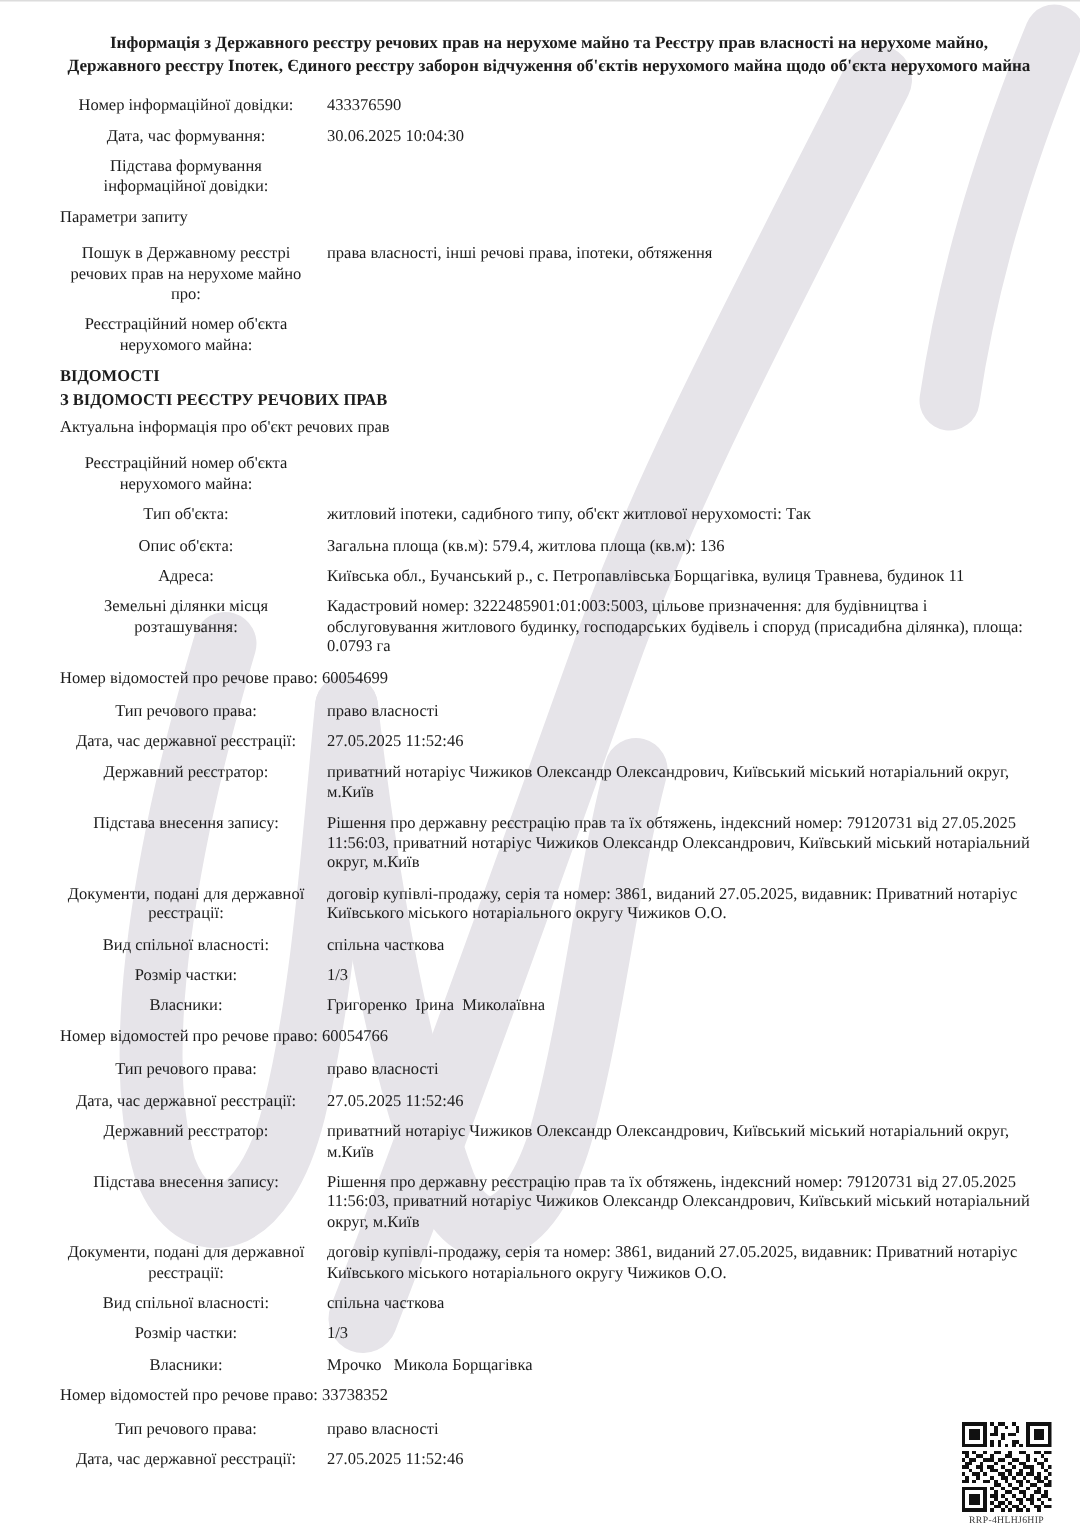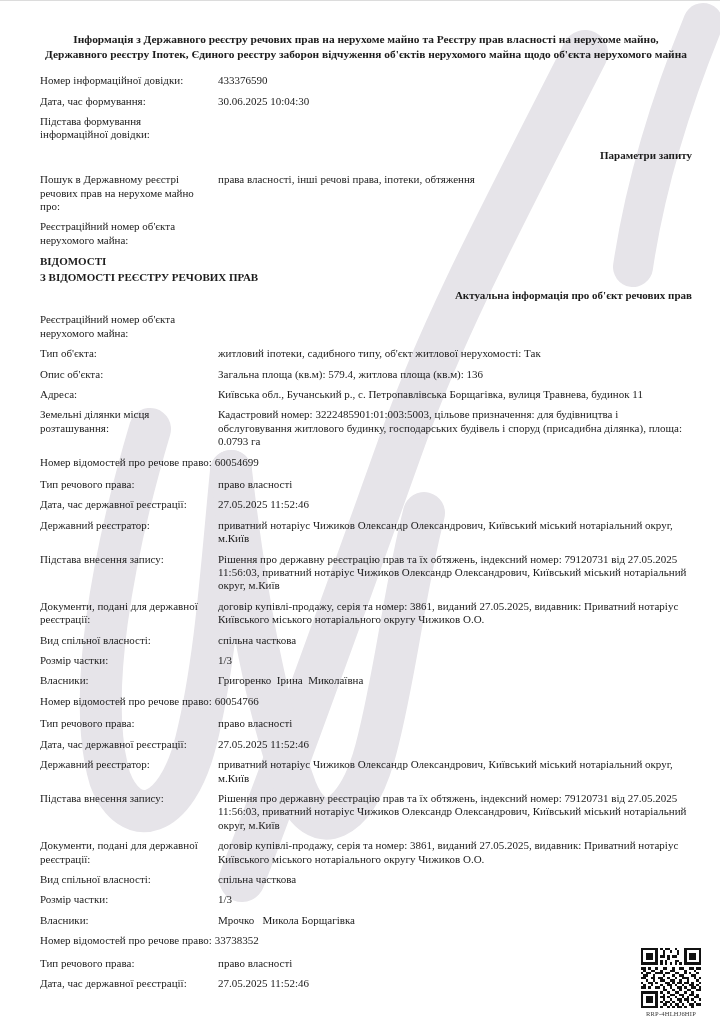--- a/index.html
+++ b/index.html
@@ -8,30 +8,30 @@
     background:#ffffff;
     font-family:"Liberation Serif", serif;
     font-size:11px;
     line-height:1.22;
     color:#1c1c1c;
     position:relative;
     overflow:hidden;
     border-top:1px solid #dcdcdc;
   }
   .watermark { position:absolute; inset:0; z-index:0; pointer-events:none; }
-  .content { position:relative; z-index:1; padding:21px 28px 0 40px;margin-top:10px; }
+  .content { position:relative; z-index:1; padding:21px 28px 0 40px; }
   .doc-title {
     font-weight:bold; text-align:center;
     font-size:11.4px; line-height:1.32;
     margin:0 4px 12px 4px;
   }
   .row { display:flex; margin-bottom:7px; }
-  .label { flex:0 0 178px; padding-right:10px; }
+  .label { flex:0 0 178px; padding-right:10px;text-align:center; }
   .value { flex:1; white-space:pre-wrap; }
-  .center-h { text-align:right; font-weight:bold; margin:4px 0 11px 0; }
+  .center-h { text-align:left; font-weight:normal; margin:4px 0 11px 0; }
   .registry-h { text-align:left; font-weight:bold; line-height:1.4; margin:7px 0 3px 0; }
   .record-number { font-weight:normal; margin:3px 0 9px 0; }
   .qr-block { position:absolute; right:10px; bottom:6px; z-index:1; width:78px; text-align:center; }
   .qr-svg { width:60px; height:60px; display:block; margin:0 auto 2px auto; }
   .qr-caption { font-size:6.5px; color:#3a3a3a; letter-spacing:0.2px; }
 </style>
 </head>
 <body>
 
 <div class="watermark">

